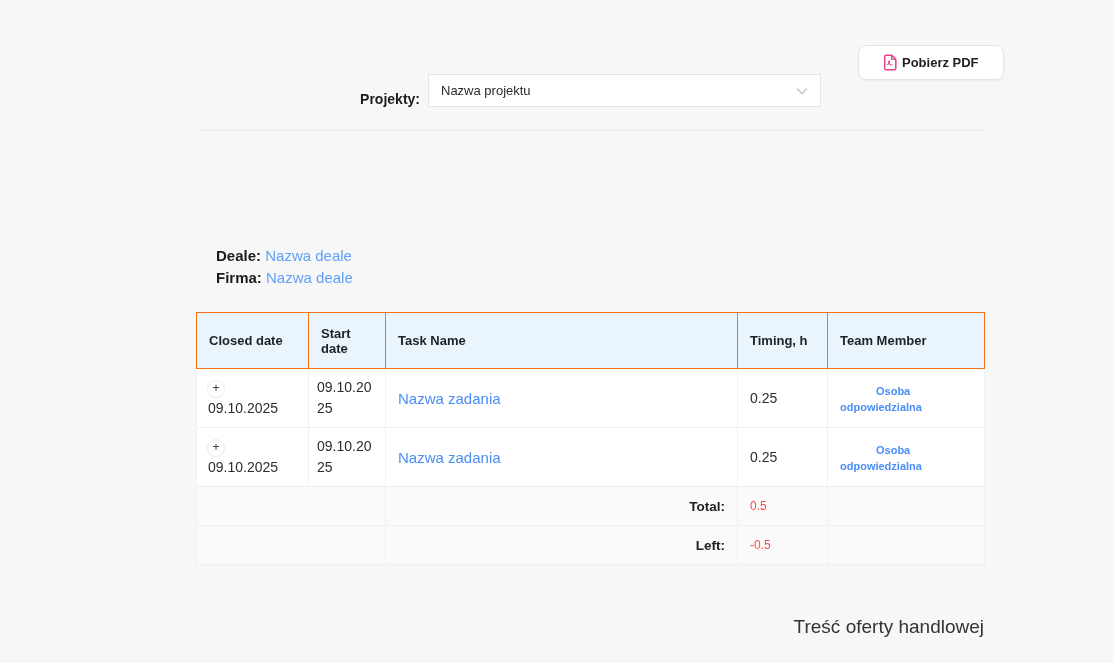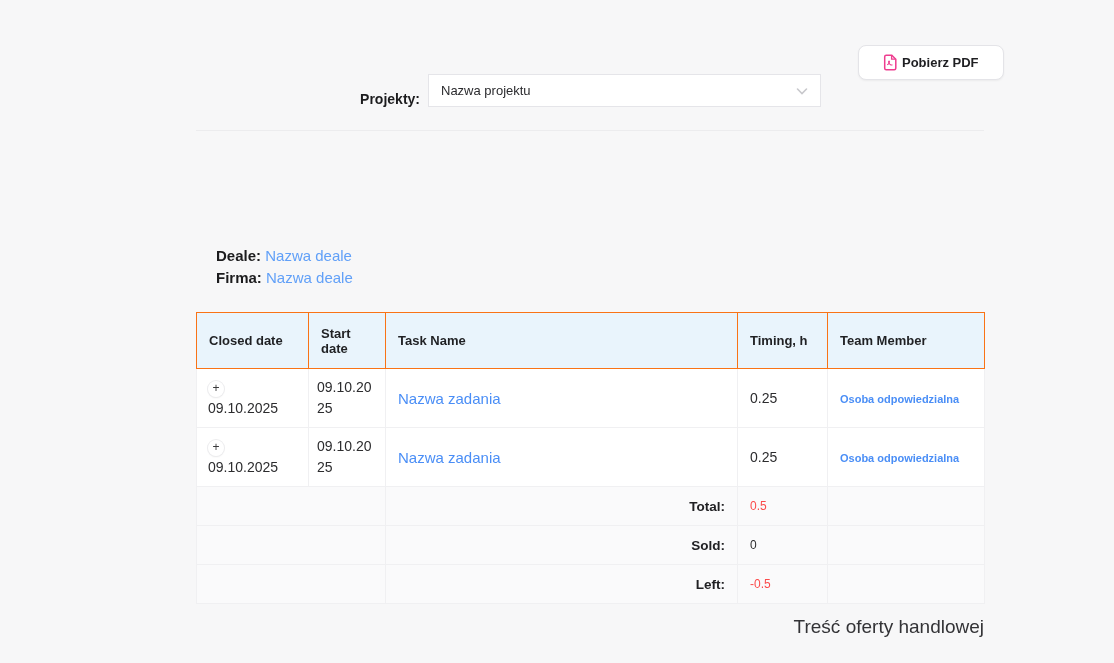--- a/index.html
+++ b/index.html
@@ -59,21 +59,21 @@
   }
   .report td.col-closed { padding:8px 11px; overflow-wrap:anywhere; line-height:21px; }
   .report td.col-start  { padding:8px 8px;  overflow-wrap:anywhere; line-height:21px; }
   .expand-icon {
     display:inline-block; width:16px; height:16px; line-height:15px; text-align:center;
     border-radius:50%; background:#ffffff; color:#3a3a3c; font-size:12px;
     box-shadow:0 0 0 1px #ececee, 0 1px 2px rgba(0,0,0,.08);
     margin-right:6px; cursor:pointer;
   }
   .task-link   { color:#4a8ef6; font-size:15px; cursor:pointer; }
-  .member-link { color:#4a8ef6; font-size:11px; font-weight:bold; cursor:pointer; }
+  .member-link { color:#4a8ef6; font-size:11px; font-weight:bold; cursor:pointer;margin-left:36px; }
 
   .report tr.summary td { background:#fafafb; height:39px;margin-top:38px; }
   .report td.sum-label { text-align:right; font-weight:bold; font-size:13.5px; color:#212124; }
   .report td.sum-value { font-size:12px; }
 
   
   .footer-note {
     position:absolute; left:196px; top:616px; width:788px; text-align:right;
     font-size:19px; font-weight:normal; color:#333336;
   }
@@ -152,26 +152,20 @@
         <td><span class="member-link">Osoba odpowiedzialna</span></td>
       </tr>
       <tr class="summary">
         <td colspan="2"></td>
         <td class="sum-label">Total:</td>
         <td class="sum-value" style="color: rgb(251, 75, 75);">0.5</td>
         <td></td>
       </tr>
       <tr class="summary">
         <td colspan="2"></td>
-        <td class="sum-label">Sold:</td>
-        <td class="sum-value" style="color: rgb(44, 44, 46);">0</td>
-        <td></td>
-      </tr>
-      <tr class="summary">
-        <td colspan="2"></td>
         <td class="sum-label">Left:</td>
         <td class="sum-value" style="color: rgb(251, 75, 75);">-0.5</td>
         <td></td>
       </tr>
     </tbody>
   </table>
 
   <div class="footer-note">Treść oferty handlowej</div>
 
 </div>

